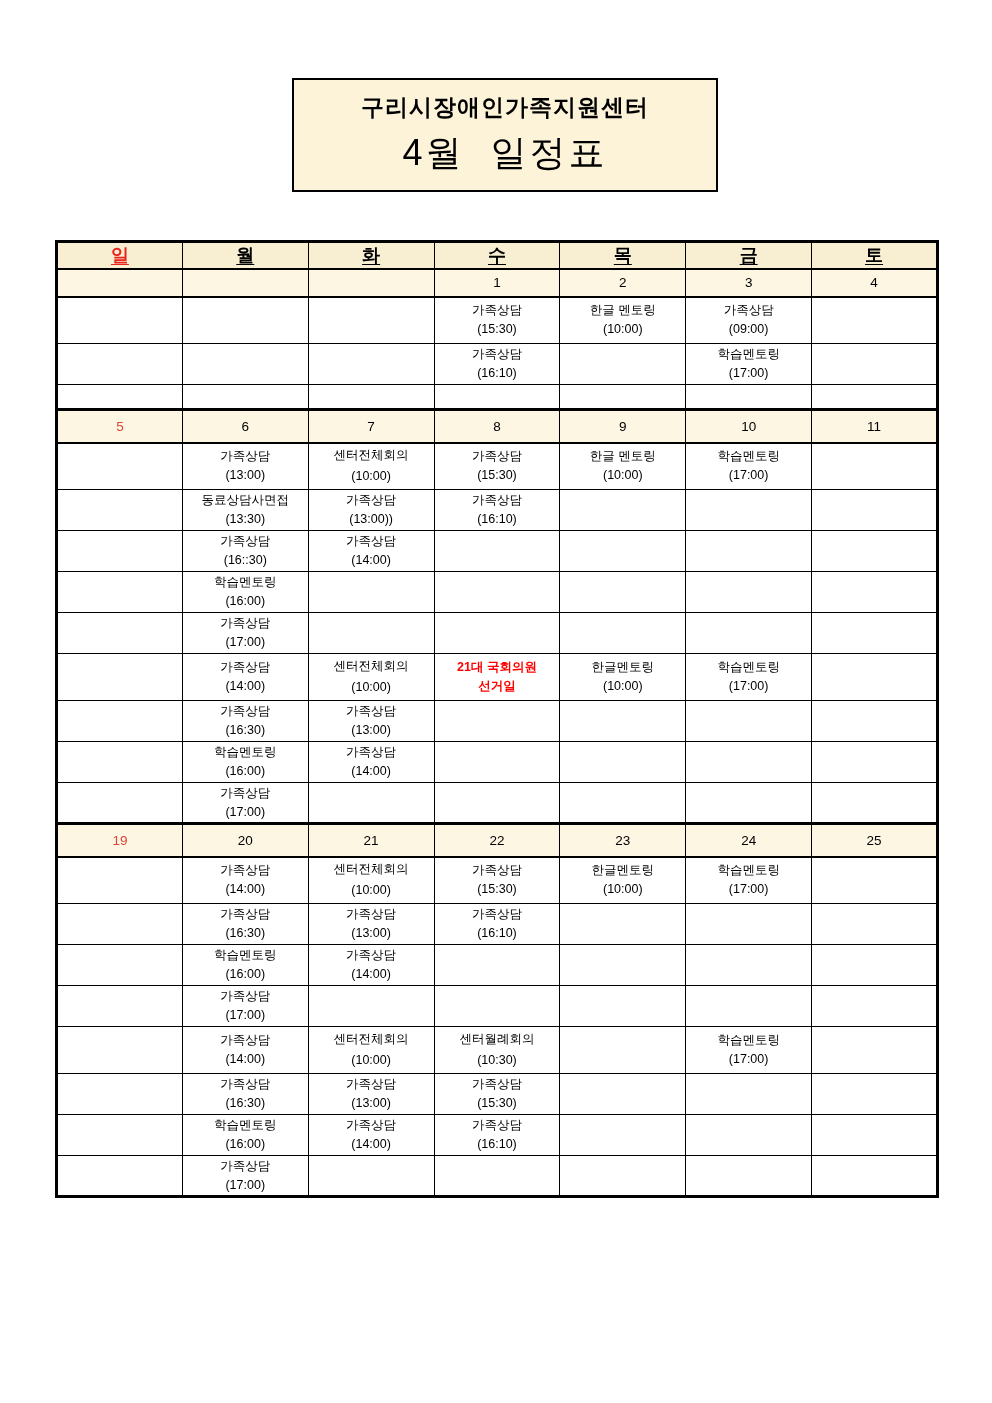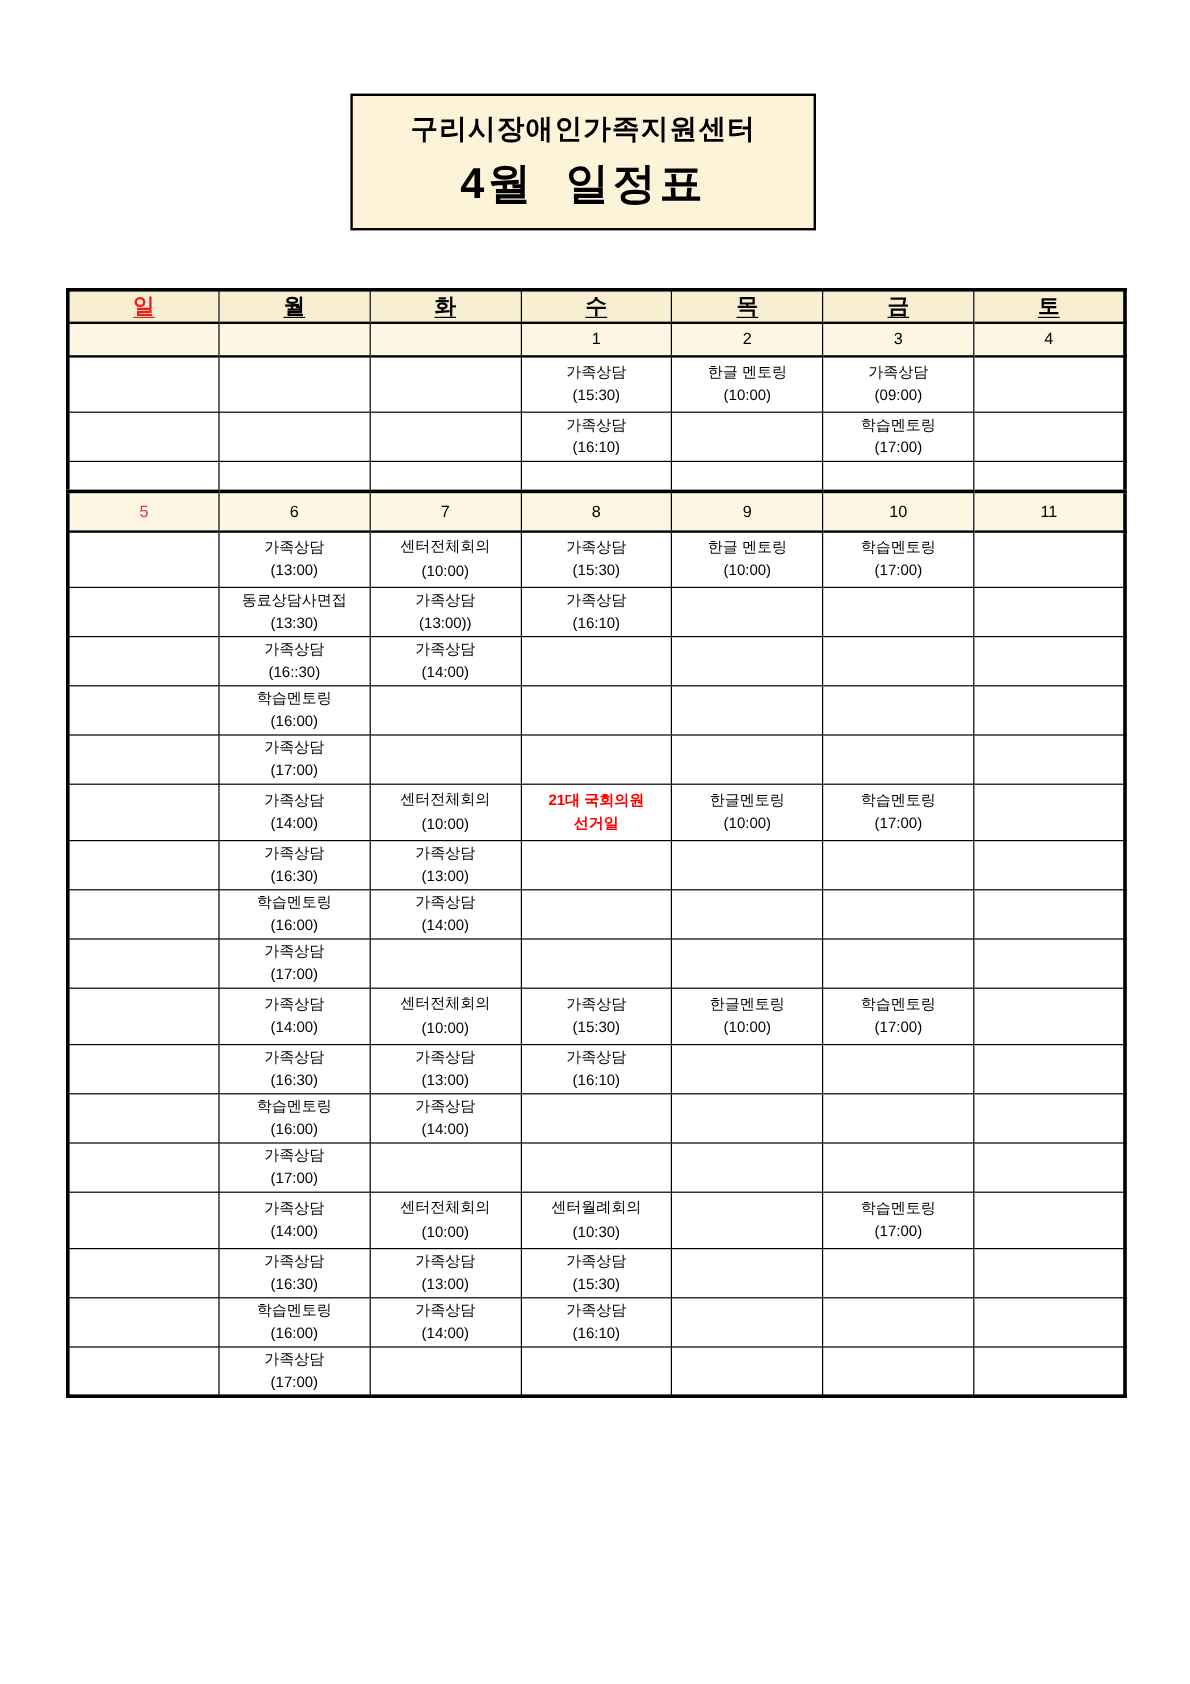--- a/index.html
+++ b/index.html
@@ -1,27 +1,27 @@
 <!DOCTYPE html>
 <html style="--title-bg: #FCF3D9; --header-bg: #F8EED2; --date-bg: #FCF6E3; --sun-red: #E8251D; --date-red: #DC4437; --event-red: #FF0000;"><head>
 <meta charset="utf-8">
 <style>
   html,body{margin:0;padding:0;}
   body{
     width:992px;height:1403px;background:#ffffff;position:relative;
     font-family:"Liberation Sans","DejaVu Sans",sans-serif;color:#000;
   }
   .title-box{
-    position:absolute;left:292px;top:78px;width:388px;height:114px;
+    position:absolute;left:292px;top:78px;width:426px;height:114px;
     border:2px solid #000;background:var(--title-bg,#FCF3D9);
     display:flex;flex-direction:column;align-items:center;justify-content:center;
     box-sizing:border-box;gap:6px;
   }
   .org-name{font-size:23px;font-weight:bold;letter-spacing:1px;white-space:pre;}
-  .schedule-title{font-size:36px;font-weight:bold;letter-spacing:3px;white-space:pre;}
+  .schedule-title{font-size:36px;font-weight:normal;letter-spacing:3px;white-space:pre;}
 
   table.calendar{
     position:absolute;left:55px;top:240px;width:884px;
     border-collapse:collapse;table-layout:fixed;
     border:3px solid #000;
   }
   table.calendar td{
     border:1px solid #000;text-align:center;vertical-align:middle;
     padding:0 2px;overflow:hidden;box-sizing:border-box;
   }
@@ -264,20 +264,29 @@
         <td>
           <div class="event-line">가족상담</div>
           <div class="event-line">(17:00)</div>
         </td>
         <td></td>
         <td></td>
         <td></td>
         <td></td>
         <td></td>
       </tr>
+      <tr class="date-row">
+        <td class="red-date">19</td>
+        <td>20</td>
+        <td>21</td>
+        <td>22</td>
+        <td>23</td>
+        <td>24</td>
+        <td>25</td>
+      </tr>
       <tr class="event-row first">
         <td></td>
         <td>
           <div class="event-line">가족상담</div>
           <div class="event-line">(14:00)</div>
         </td>
         <td class="large-event">
           <div class="event-line">센터전체회의</div>
           <div class="event-line">(10:00)</div>
         </td>

